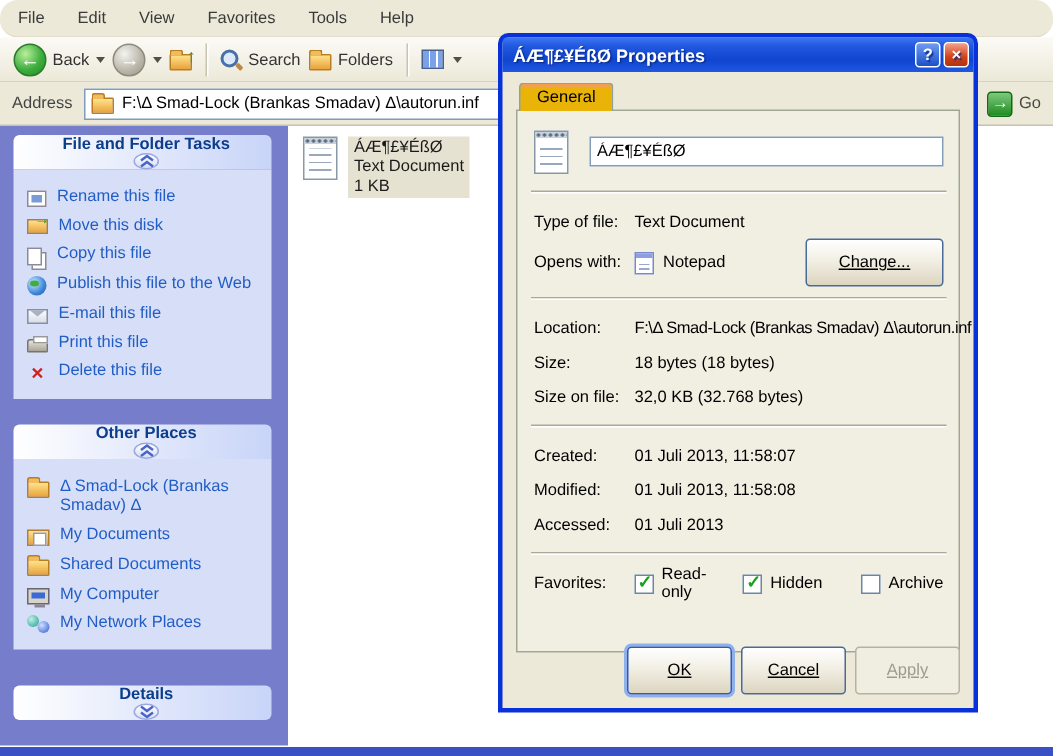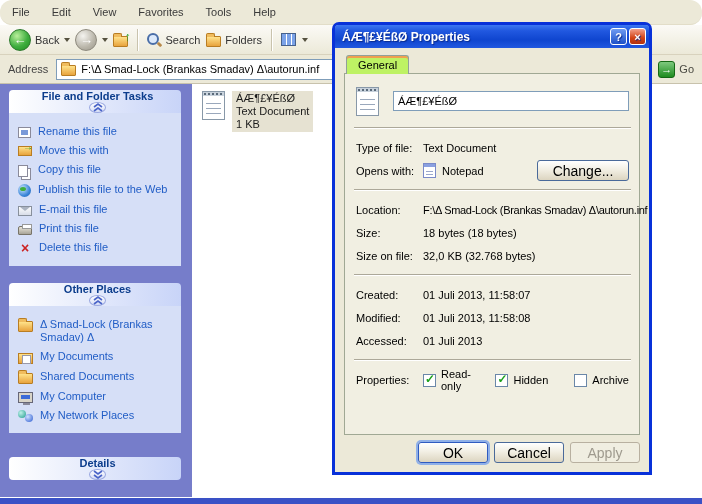--- a/index.html
+++ b/index.html
@@ -102,35 +102,35 @@
   .dtitle { height:23px; border-radius:3px 3px 0 0; display:flex; align-items:center; padding:0 3px 0 7px;
     background:linear-gradient(180deg,#3c77f2 0%,#2158e0 25%,#0f45cf 65%,#2158e0 100%);
     color:#fff; font-weight:bold; font-size:12px; text-shadow:1px 1px 1px #0a2a8c; }
   .dtitle .spacer { flex:1; }
   .tbtn { width:17px; height:17px; border-radius:3px; border:1px solid #fff; margin-left:2px;
     display:flex; align-items:center; justify-content:center; color:#fff; font-weight:bold; font-size:11px; }
   .tbtn.help  { background:linear-gradient(#6f9bf2,#1c50c8); }
   .tbtn.close { background:linear-gradient(#f2a08c,#d24215 60%,#b23210); }
   .dbody { position:relative; height:calc(100% - 23px); padding:7px 9px 0 9px; }
   .tab { display:inline-block; position:relative; z-index:2; margin-left:2px; padding:3px 11px;
-    background:#bef264; border:1px solid #91a09a; border-bottom:none; border-radius:3px 3px 0 0;
+    background:#eab308; border:1px solid #91a09a; border-bottom:none; border-radius:3px 3px 0 0;
     box-shadow:inset 0 2px 0 #f0a050; }
   .tabpage { position:relative; margin-top:-1px; height:362px; border:1px solid #a0a894;
     background:#f1efe2; padding:8px 8px 0 9px; }
   .namerow { display:flex; align-items:center; gap:14px; margin:3px 2px 10px 2px; height:32px; }
   .nameinput { flex:1; height:20px; border:1px solid #7f9db9; background:#fff;
     font-family:inherit; font-size:11px; padding:0 4px; color:#000; }
   .sep { height:2px; border-top:1px solid #aca899; border-bottom:1px solid #fff; margin:7px 0; }
   .frow { display:flex; align-items:center; min-height:23px; padding:0 2px; }
   .frow .lbl { width:67px; flex:none; }
   .frow .val { display:flex; align-items:center; flex:1; }
   .nowrap { white-space:nowrap; letter-spacing:-0.3px; }
-  .xpbtn { height:21px; min-width:70px; border:1px solid #4a6a9a; border-radius:3px;
-    background:linear-gradient(#ffffff,#f2efe4 45%,#dcd5c0); font-family:inherit; font-size:14px;
-    color:#000; padding:0 10px; }
+  .xpbtn { height:32px; min-width:70px; border:1px solid #4a6a9a; border-radius:3px;
+    background:linear-gradient(#ffffff,#f2efe4 45%,#dcd5c0); font-family:inherit; font-size:11px;
+    color:#000; padding:0 10px;text-decoration:underline; }
   .xpbtn.focus { border-color:#2f5bc0; box-shadow:0 0 0 2px #8fb0e8; }
   .xpbtn.disabled { background:#f0eee1; border-color:#b8b0a0; color:#9e9a8e; }
   .changebtn { margin-left:auto; min-width:92px; }
   .cb { width:13px; height:13px; background:#fff; border:1px solid #6a87a8; position:relative;
     display:inline-block; flex:none; margin-right:5px; }
   .cb.checked::after { content:"✓"; position:absolute; left:1px; top:-3px; color:#1ca11c;
     font-weight:bold; font-size:12px; }
   .attr { display:flex; align-items:center; }
   .btnrow { position:absolute; right:9px; bottom:9px; display:flex; gap:6px; }
   svg { display:block; }
@@ -200,21 +200,21 @@
             </svg>
         </span>
       </div>
       <div class="pbody">
         <div class="pitem">
           <span class="i mini i-rename"></span>
           <span class="txt">Rename this file</span>
         </div>
         <div class="pitem">
           <span class="i i-move"></span>
-          <span class="txt">Move this with</span>
+          <span class="txt">Move this disk</span>
         </div>
         <div class="pitem">
           <span class="i i-copy"></span>
           <span class="txt">Copy this file</span>
         </div>
         <div class="pitem">
           <span class="i i-globe"></span>
           <span class="txt">Publish this file to the Web</span>
         </div>
         <div class="pitem">
@@ -342,21 +342,21 @@
         <span class="lbl">Modified:</span>
         <span class="val">01 Juli 2013, 11:58:08</span>
       </div>
       <div class="frow">
         <span class="lbl">Accessed:</span>
         <span class="val">01 Juli 2013</span>
       </div>
       <div class="sep"></div>
 
       <div class="frow">
-        <span class="lbl">Properties:</span>
+        <span class="lbl">Favorites:</span>
         <span class="val">
           <span class="attr">
             <span class="cb checked"></span>
             <span>Read-only</span>
           </span>
           <span class="attr" style="margin-left:14px;">
             <span class="cb checked"></span>
             <span>Hidden</span>
           </span>
           <span class="attr" style="margin-left:26px;">

